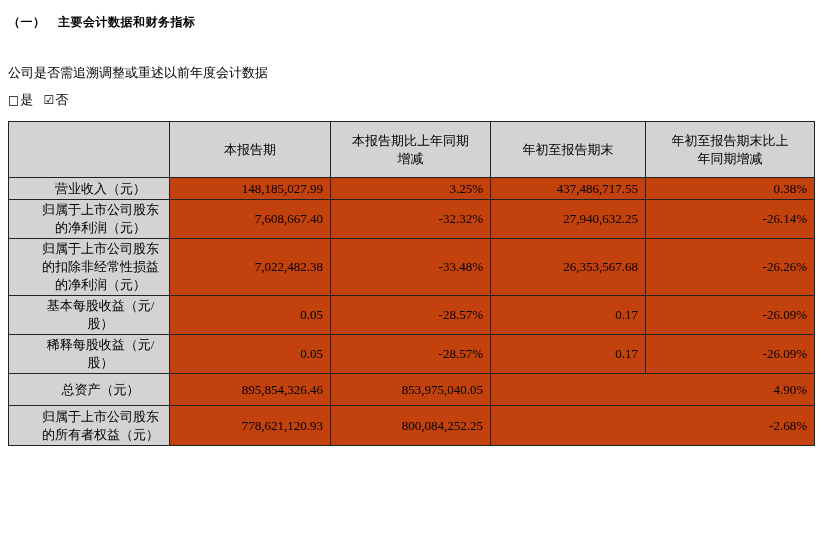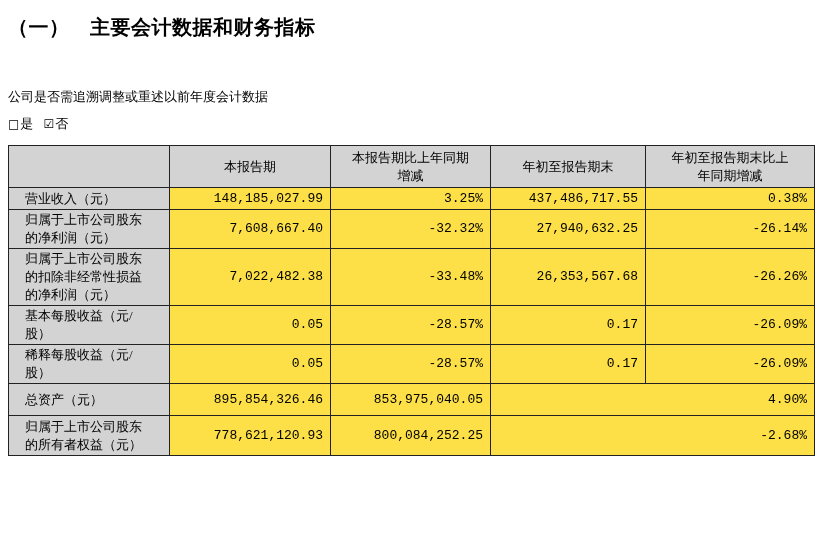--- a/index.html
+++ b/index.html
@@ -4,26 +4,26 @@
 <style>
   * { box-sizing: border-box; }
   html, body { margin: 0; padding: 0; background: #ffffff; }
   body {
     width: 822px; height: 535px;
     font-family: "Liberation Serif", "DejaVu Serif", serif;
     color: #000000;
     overflow: hidden;
   }
   .title {
-    font-size: 20px; font-weight: bold;
+    font-size: 12px; font-weight: bold;
     margin: 14px 0 0 8px;
     letter-spacing: 0.5px;
   }
   .question {
-    font-size: 13px; margin: 47px 0 0 8px;
+    font-size: 13px; margin: 33px 0 0 8px;
   }
   .checks {
     font-size: 13px; margin: 9px 0 12px 8px;
   }
   .chk { margin-right: 7px; cursor: default; }
   .chk .box { margin-right: 1px; font-family: "DejaVu Sans", sans-serif; font-size: 12px; }
   table.fin {
     border-collapse: collapse;
     table-layout: fixed;
     width: 806px;
@@ -38,29 +38,28 @@
     overflow: hidden;
   }
   .fin th {
     background: #d3d3d3;
     font-weight: normal;
     text-align: center;
     white-space: pre-line;
   }
   .fin td.lbl {
     background: #d3d3d3;
-    text-align: left;
-    padding-left: 16px;
+    text-align: center;
+    padding-left: 25px;
     white-space: pre-line;
   }
   .fin td.num {
-    background: #fde047;
+    background: #c2410c;
     text-align: right;
     padding-right: 7px;
-    font-family: Liberation Mono, monospace;
   }
   .fin td.dash {
     background: #d3d3d3;
     text-align: center;
   }
 </style>
 </head>
 <body>
 
 <div>
@@ -76,21 +75,21 @@
 
   <table class="fin">
     <colgroup>
       <col style="width:161px">
         <col style="width:161px">
         <col style="width:160px">
         <col style="width:155px">
         <col style="width:169px">
     </colgroup>
     <tbody>
-      <tr style="height:42px">
+      <tr style="height:56px">
         <th></th>
         <th>本报告期</th>
         <th>本报告期比上年同期
 增减</th>
         <th>年初至报告期末</th>
         <th>年初至报告期末比上
 年同期增减</th>
       </tr>
       <tr style="height:22px">
         <td class="lbl">营业收入（元）</td>

